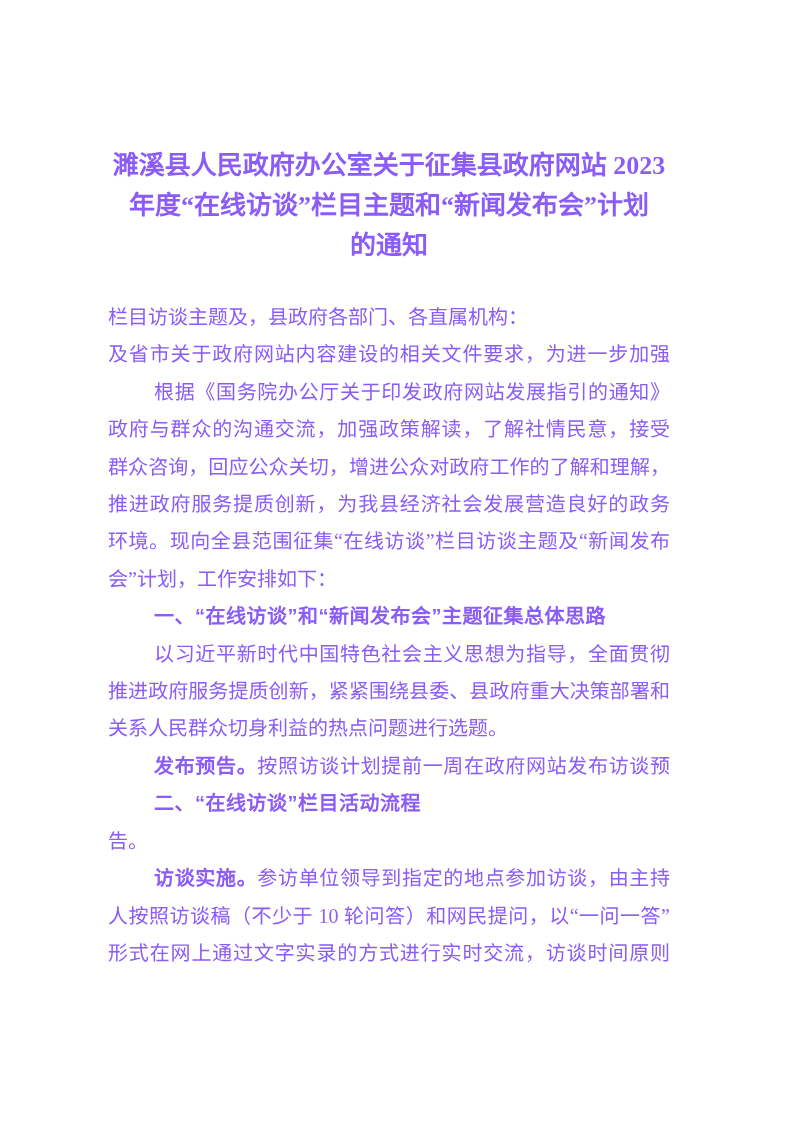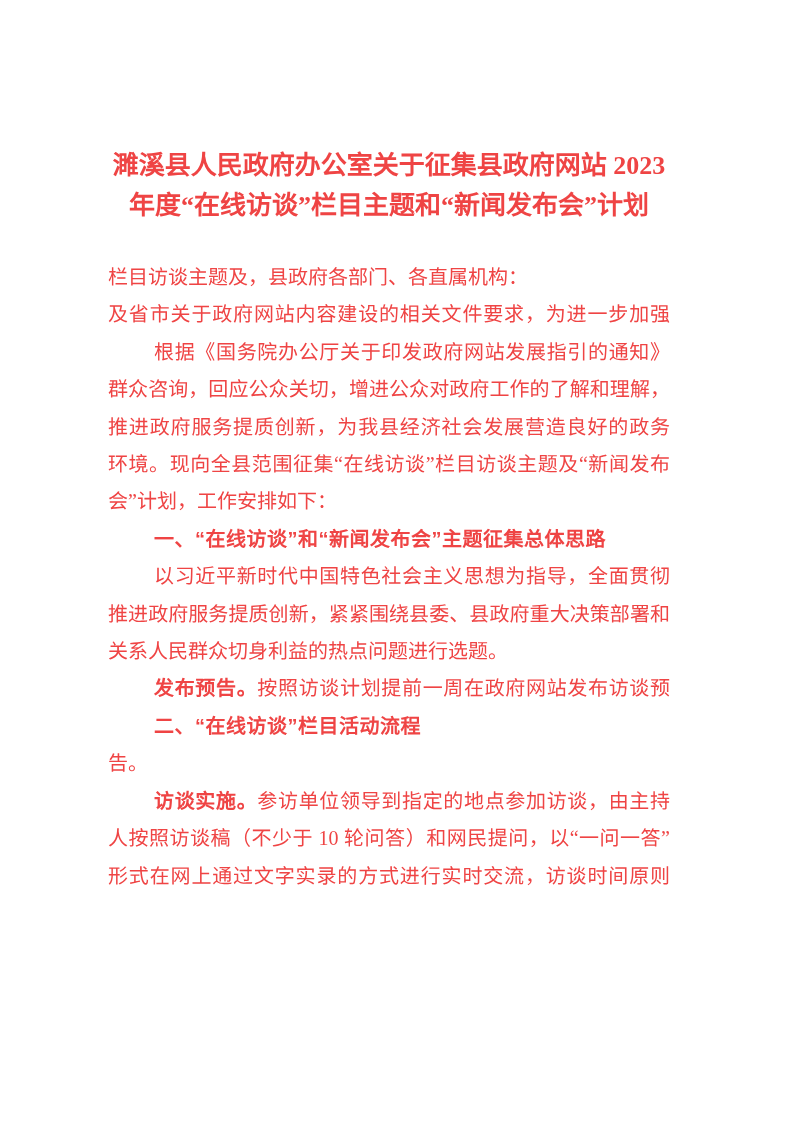--- a/index.html
+++ b/index.html
@@ -6,21 +6,21 @@
   html, body {
     margin: 0;
     padding: 0;
     background: #ffffff;
   }
   .page {
     position: relative;
     width: 720px;
     height: 1122px;
     background: #ffffff;
-    color: #ef4444;
+    color: #8b5cf6;
     overflow: hidden;
   }
   .content {
     margin-left: 108px;
     width: 562px;
   }
   .title-block {
     padding-top: 146px;
     text-align: center;
     font-family: "Liberation Serif", "DejaVu Serif", serif;
@@ -59,25 +59,27 @@
   }
 </style>
 </head>
 <body>
 
 <div class="page">
   <div class="content">
     <div class="title-block">
       <div class="title-line">濉溪县人民政府办公室关于征集县政府网站 2023</div>
       <div class="title-line">年度“在线访谈”栏目主题和“新闻发布会”计划</div>
+      <div class="title-line">的通知</div>
     </div>
     <div class="body-block">
         <div class="line"><span>栏目访谈主题及，县政府各部门、各直属机构：</span></div>
         <div class="line fill"><span>及省市关于政府网站内容建设的相关文件要求，为进一步加强</span></div>
         <div class="line fill indent"><span>根据《国务院办公厅关于印发政府网站发展指引的通知》</span></div>
+        <div class="line fill"><span>政府与群众的沟通交流，加强政策解读，了解社情民意，接受</span></div>
         <div class="line fill"><span>群众咨询，回应公众关切，增进公众对政府工作的了解和理解，</span></div>
         <div class="line fill"><span>推进政府服务提质创新，为我县经济社会发展营造良好的政务</span></div>
         <div class="line fill"><span>环境。现向全县范围征集“在线访谈”栏目访谈主题及“新闻发布</span></div>
         <div class="line"><span>会”计划，工作安排如下：</span></div>
         <div class="line indent heading"><span class="bold">一、“在线访谈”和“新闻发布会”主题征集总体思路</span></div>
         <div class="line fill indent"><span>以习近平新时代中国特色社会主义思想为指导，全面贯彻</span></div>
         <div class="line fill"><span>推进政府服务提质创新，紧紧围绕县委、县政府重大决策部署和</span></div>
         <div class="line"><span>关系人民群众切身利益的热点问题进行选题。</span></div>
         <div class="line fill indent"><span class="bold">发布预告。</span><span>按照访谈计划提前一周在政府网站发布访谈预</span></div>
         <div class="line indent heading"><span class="bold">二、“在线访谈”栏目活动流程</span></div>

